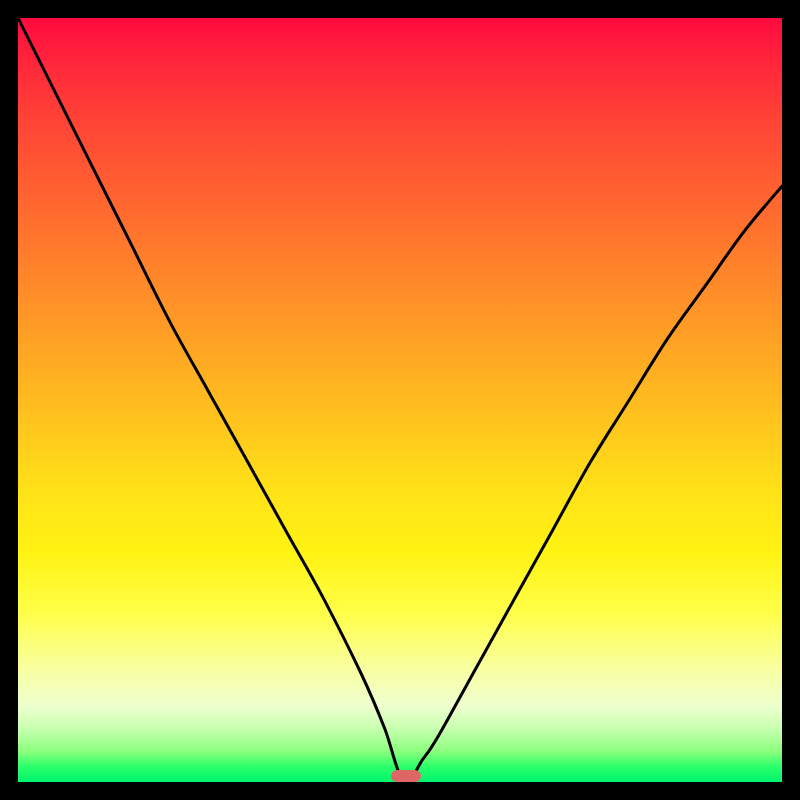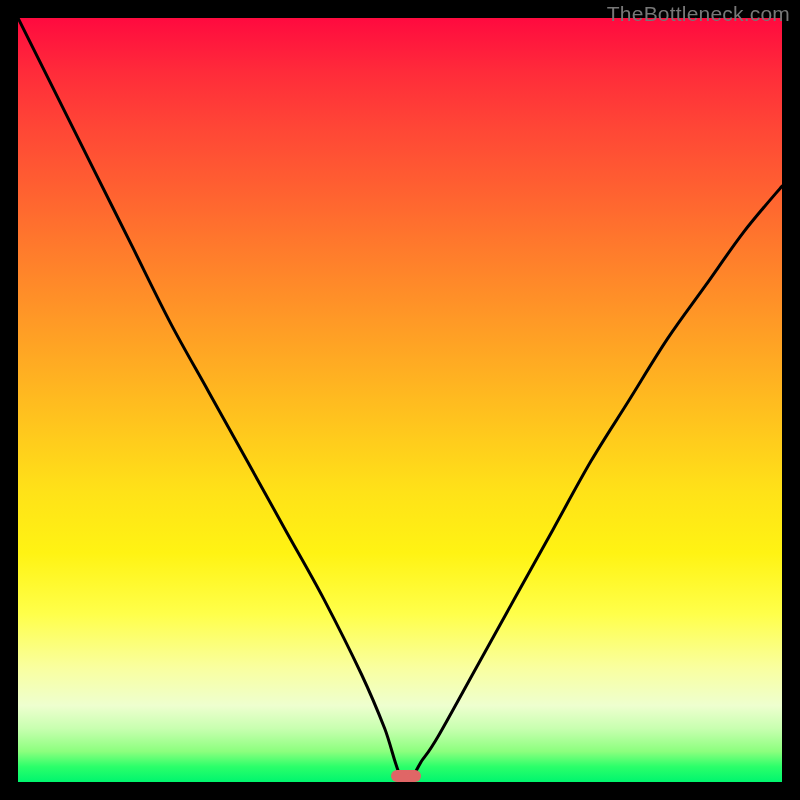--- a/index.html
+++ b/index.html
@@ -74,14 +74,13 @@
 </head>
 <body>
 
 <div class="frame">
   <div class="plot-area">
     <svg class="curve-svg" viewBox="0 0 764 764" preserveAspectRatio="none">
       <path id="curve-path" d="M 0.0 0.0 C 6.4 12.7, 25.5 50.9, 38.2 76.4 C 50.9 101.9, 63.7 127.3, 76.4 152.8 C 89.1 178.3, 101.9 203.7, 114.6 229.2 C 127.3 254.7, 140.1 281.4, 152.8 305.6 C 165.5 329.8, 178.3 351.4, 191.0 374.4 C 203.7 397.3, 216.5 420.2, 229.2 443.1 C 241.9 466.0, 254.7 489.0, 267.4 511.9 C 280.1 534.8, 292.9 556.4, 305.6 580.6 C 318.3 604.8, 333.6 635.4, 343.8 657.0 C 354.0 678.7, 359.7 692.7, 366.7 710.5 C 373.7 728.3, 379.5 758.9, 385.8 764.0 C 392.2 769.1, 399.2 748.7, 404.9 741.1 C 410.7 733.4, 411.3 733.4, 420.2 718.2 C 429.1 702.9, 445.7 672.3, 458.4 649.4 C 471.1 626.5, 483.9 603.6, 496.6 580.6 C 509.3 557.7, 522.1 534.8, 534.8 511.9 C 547.5 489.0, 560.3 464.8, 573.0 443.1 C 585.7 421.5, 598.5 402.4, 611.2 382.0 C 623.9 361.6, 636.7 340.0, 649.4 320.9 C 662.1 301.8, 674.9 285.2, 687.6 267.4 C 700.3 249.6, 713.1 230.5, 725.8 213.9 C 738.5 197.4, 757.6 175.7, 764.0 168.1" fill="none" stroke="#000" stroke-width="3" stroke-linejoin="round" stroke-linecap="round"></path>
     </svg>
     <div class="marker" id="min-marker" style="left: 388.112px; top: 757.888px; background: rgb(224, 102, 102);"></div>
   </div>
-  <div class="watermark">TheBottleneck.com</div>
 </div>
 
 </body></html>

